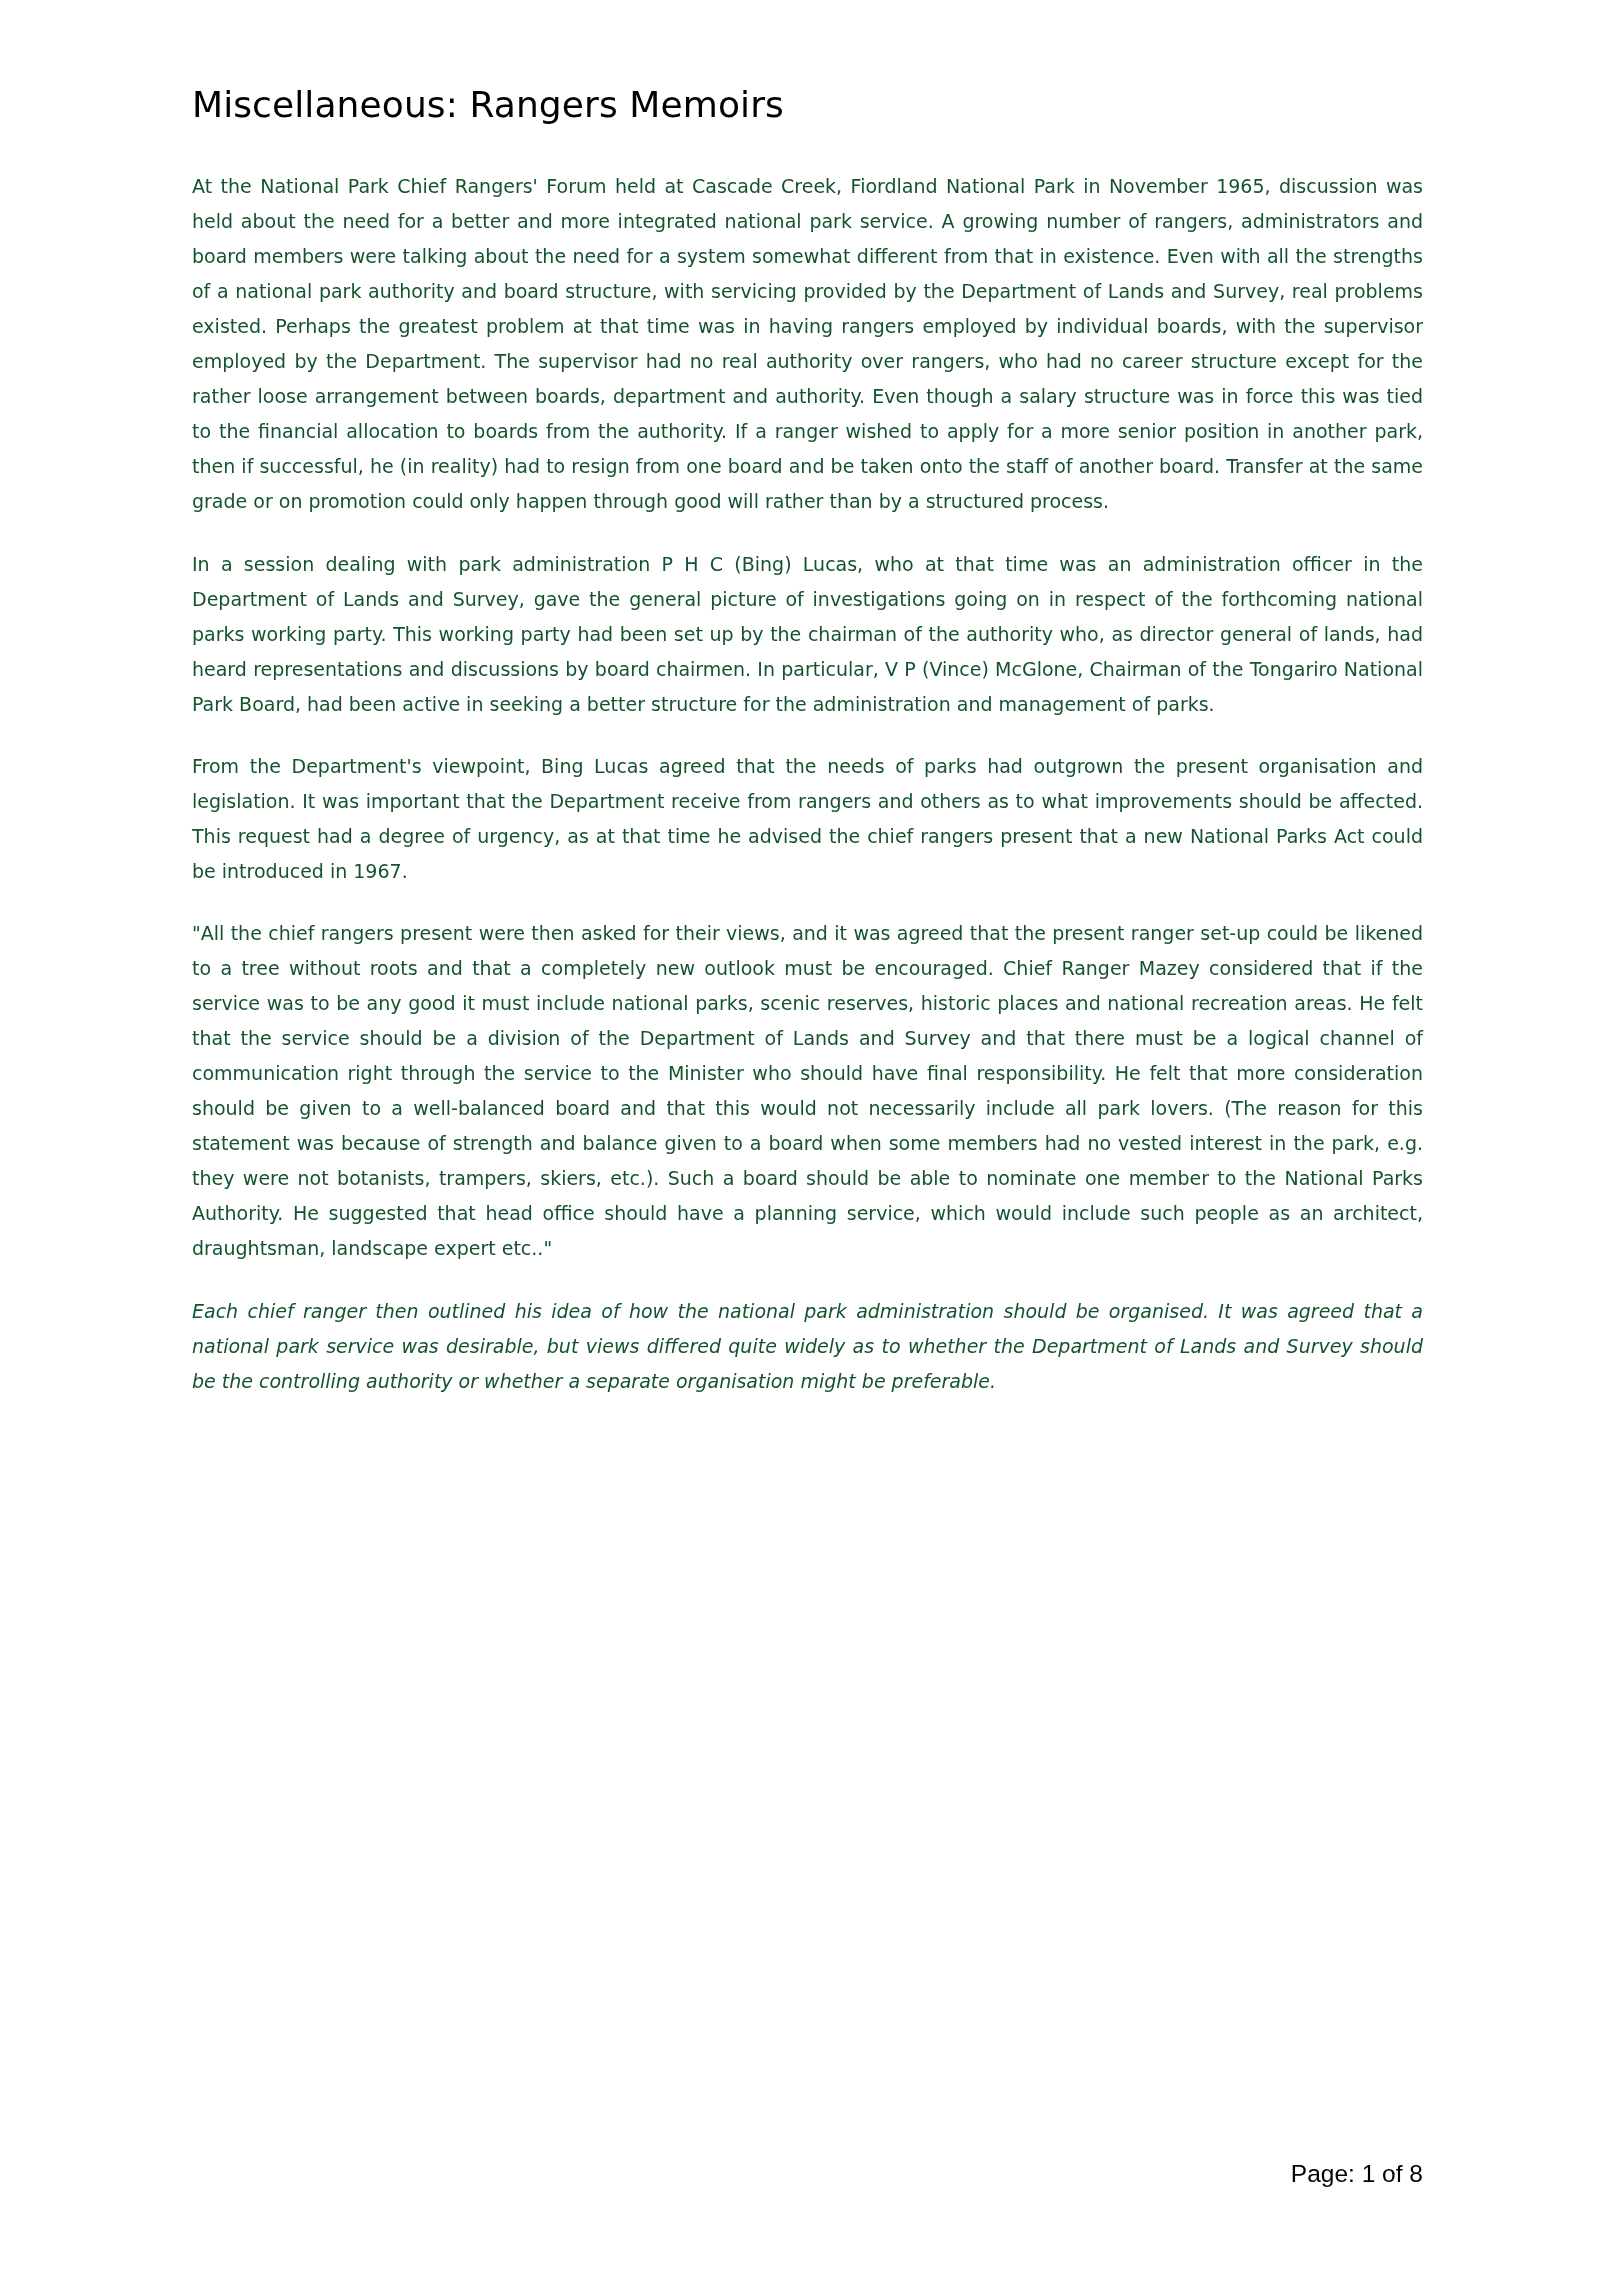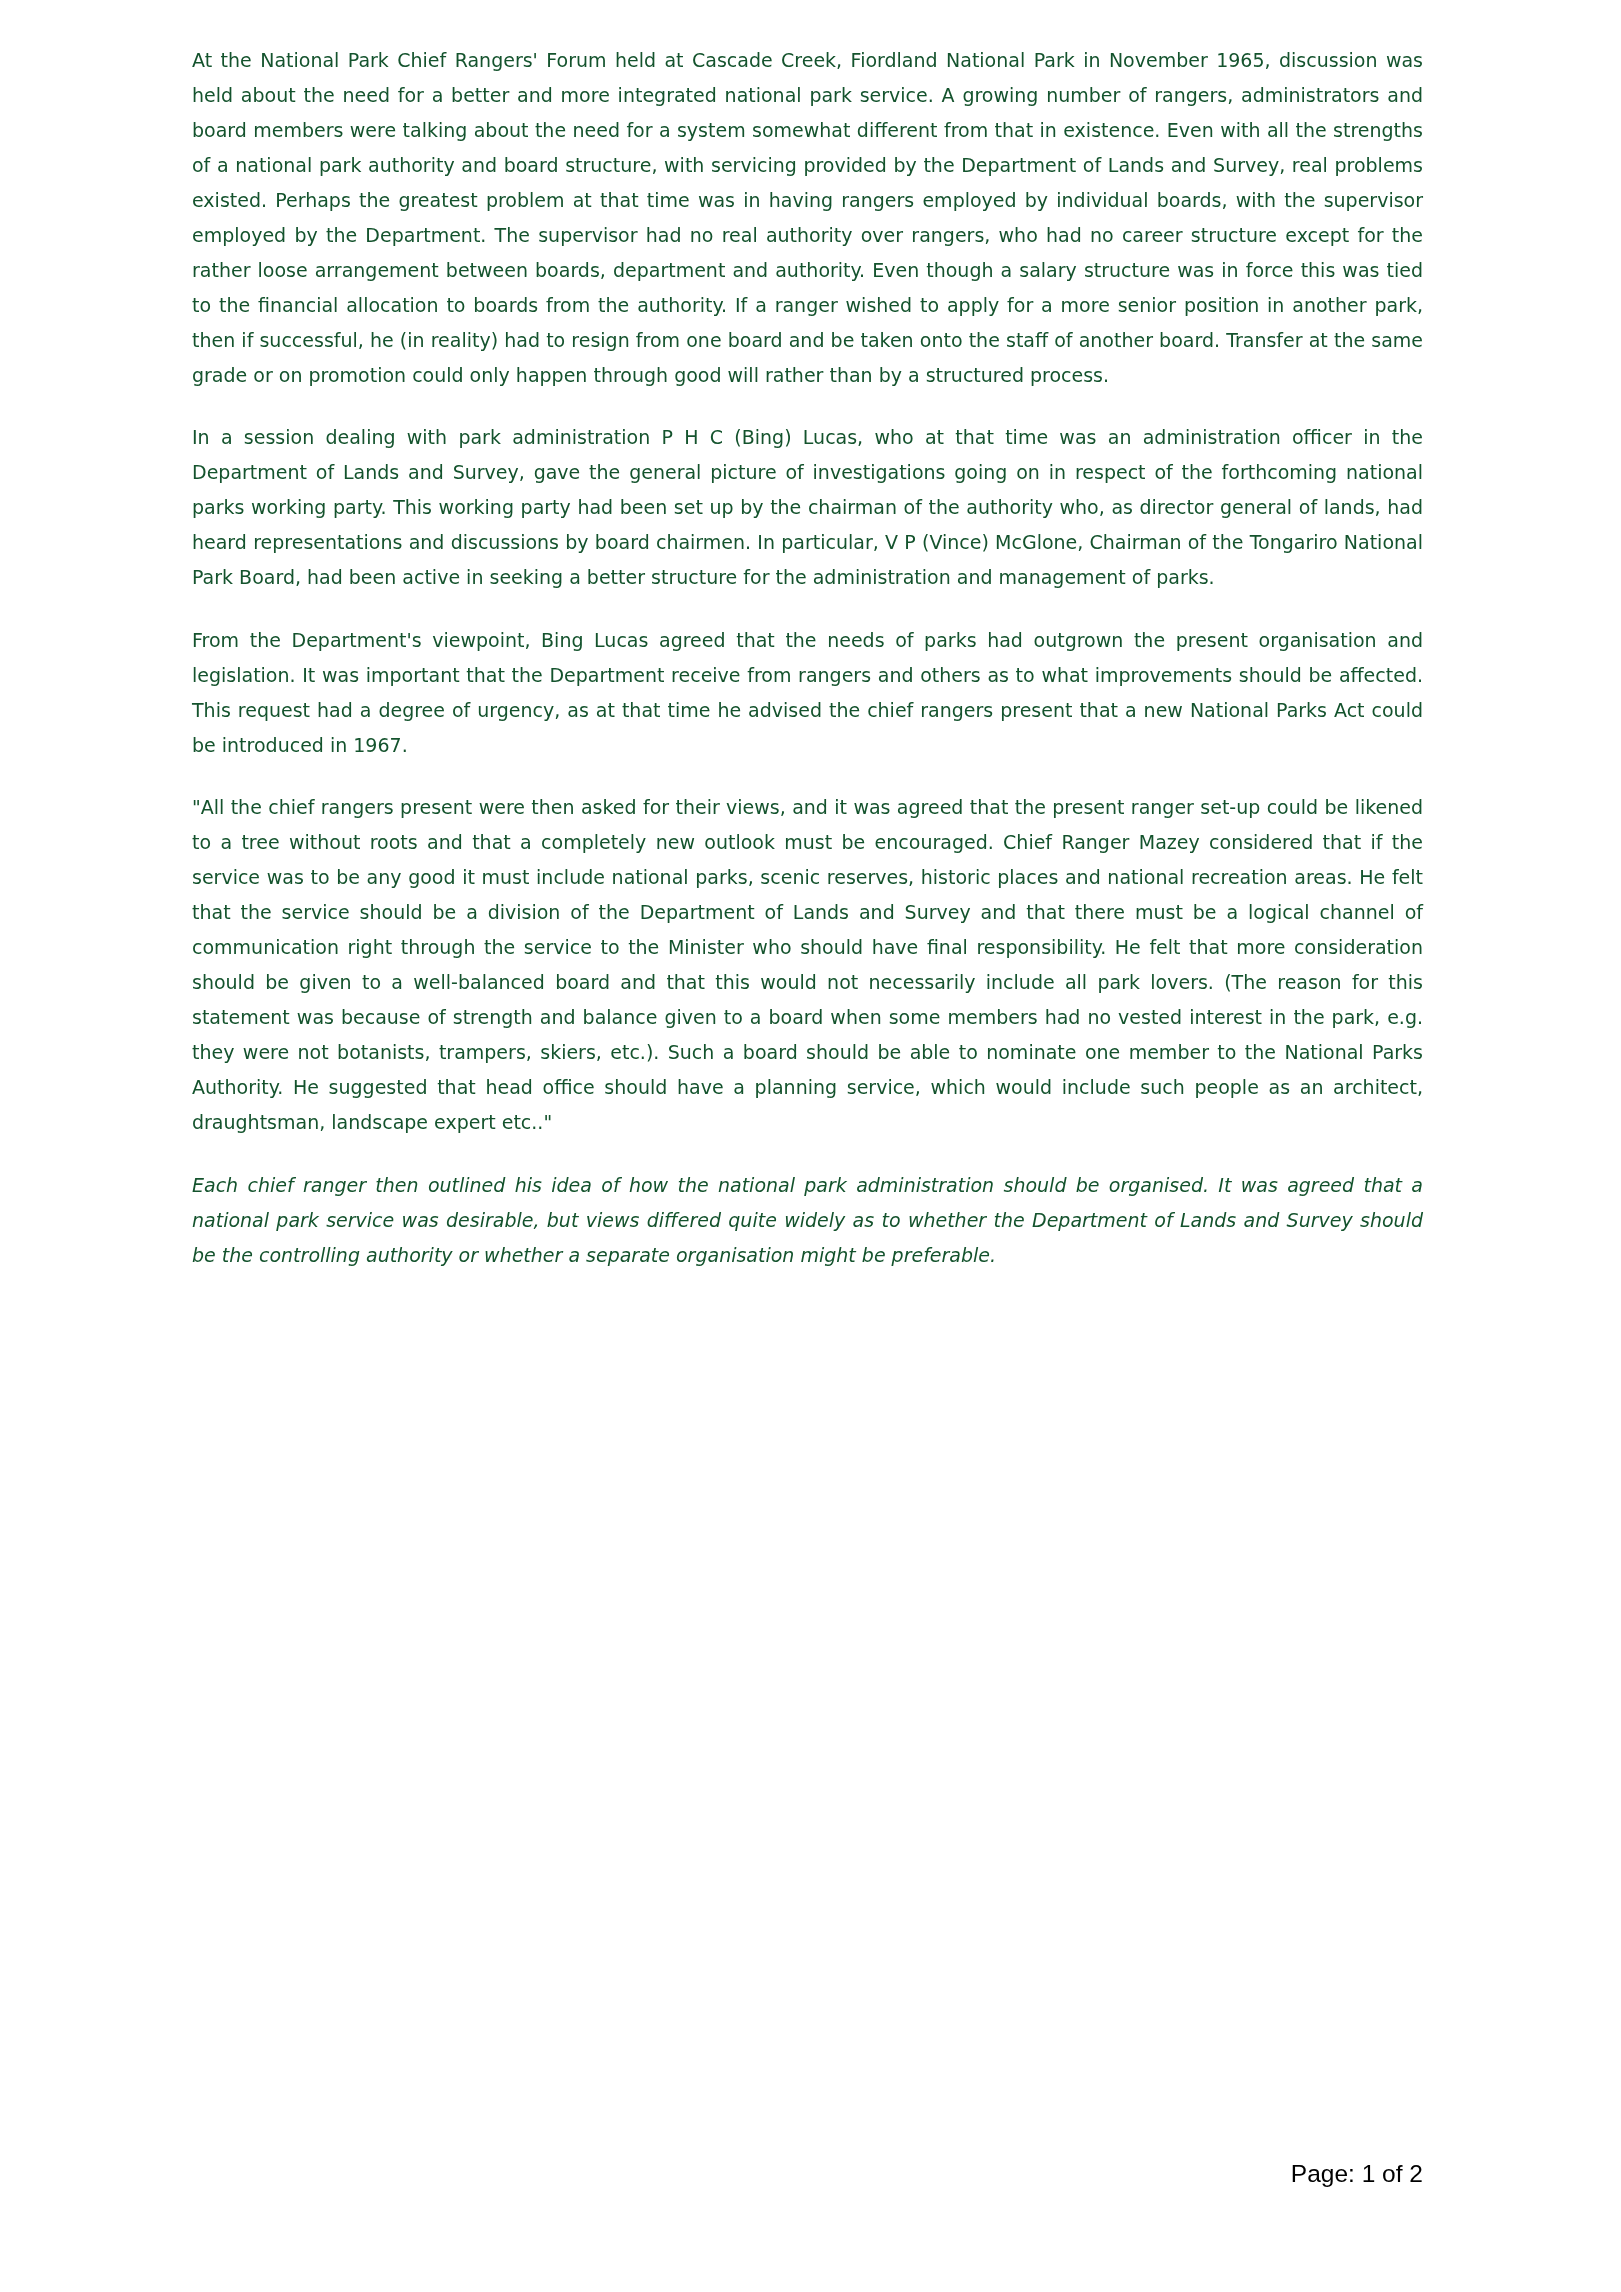--- a/index.html
+++ b/index.html
@@ -78,30 +78,31 @@
     line-height: 1.2;
   }
 </style>
 </head>
 <body>
 
 <div class="page">
 
   <div class="content">
 
+    <h1 class="doc-title">Miscellaneous: Rangers Memoirs</h1>
 
 
     <div class="body-block">
       <p class="para">At the National Park Chief Rangers' Forum held at Cascade Creek, Fiordland National Park in November 1965, discussion was held about the need for a better and more integrated national park service. A growing number of rangers, administrators and board members were talking about the need for a system somewhat different from that in existence. Even with all the strengths of a national park authority and board structure, with servicing provided by the Department of Lands and Survey, real problems existed. Perhaps the greatest problem at that time was in having rangers employed by individual boards, with the supervisor employed by the Department. The supervisor had no real authority over rangers, who had no career structure except for the rather loose arrangement between boards, department and authority. Even though a salary structure was in force this was tied to the financial allocation to boards from the authority.  If a ranger wished to apply for a more senior position in another park, then if successful, he (in reality) had to resign from one board and be taken onto the staff of another board. Transfer at the same grade or on promotion could only happen through good will rather than by a structured process.</p>
       <p class="para">In a session dealing with park administration P H C (Bing) Lucas, who at that time was an administration officer in the Department of Lands and Survey, gave the general picture of investigations going on in respect of the forthcoming national parks working party. This working party had been set up by the chairman of the authority who, as director general of lands, had heard representations and discussions by board chairmen. In particular, V P (Vince) McGlone, Chairman of the Tongariro National Park Board, had been active in seeking a better structure for the administration and management of parks.</p>
       <p class="para">From the Department's viewpoint, Bing Lucas agreed that the needs of parks had outgrown the present organisation and legislation. It was important that the Department receive from rangers and others as to what improvements should be affected.  This request had a degree of urgency, as at that time he advised the chief rangers present that a new National Parks Act could be introduced in 1967.</p>
       <p class="para">"All the chief rangers present were then asked for their views, and it was agreed that the present ranger set-up could be likened to a tree without roots and that a completely new outlook must be encouraged. Chief Ranger Mazey considered that if the service was to be any good it must include national parks, scenic reserves, historic places and national recreation areas. He felt that the service should be a division of the Department of Lands and Survey and that there must be a logical channel of communication right through the service to the Minister who should have final responsibility. He felt that more consideration should be given to a well-balanced board and that this would not necessarily include all park lovers. (The reason for this statement was because of strength and balance given to a board when some members had no vested interest in the park, e.g. they were not botanists, trampers, skiers, etc.). Such a board should be able to nominate one member to the National Parks Authority. He suggested that head office should have a planning service, which would include such people as an architect, draughtsman, landscape expert etc.."</p>
       <p class="para">Each chief ranger then outlined his idea of how the national park administration should be organised. It was agreed that a national park service was desirable, but views differed quite widely as to whether the Department of Lands and Survey should be  the controlling authority or whether a separate organisation might be preferable.</p>
     </div>
 
   </div>
 
   <div class="footer">
-    <span class="footer-text">Page: 1 of 2</span>
+    <span class="footer-text">Page: 1 of 8</span>
   </div>
 
 </div>
 
 
 </body></html>

